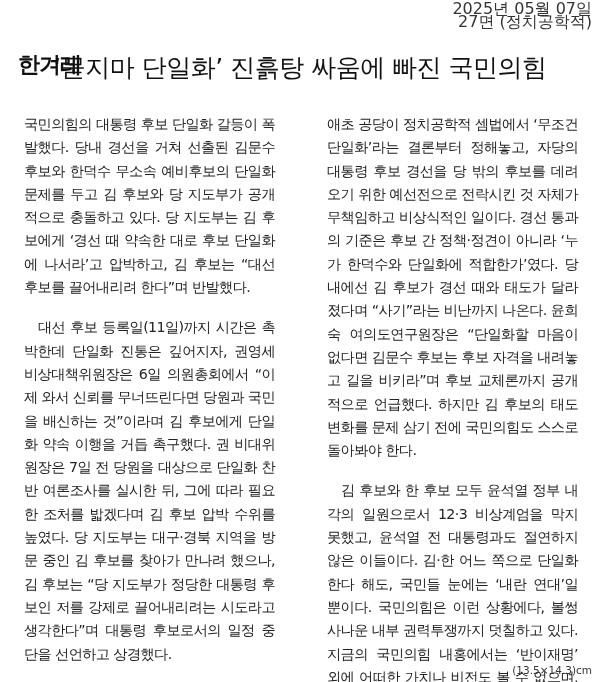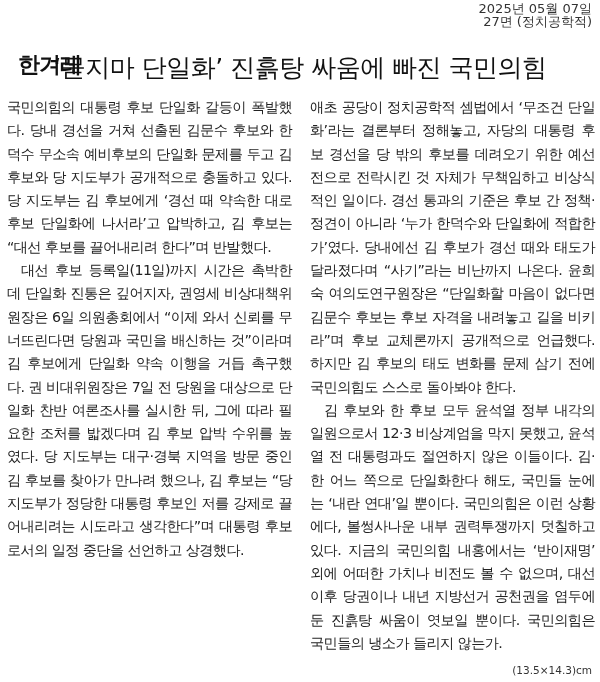--- a/index.html
+++ b/index.html
@@ -7,38 +7,38 @@
       width: 600px; height: 682px; overflow: hidden; position: relative;
       font-family: "DejaVu Sans", sans-serif; color: #1a1a1a;
     }
     .masthead {
       position: absolute; left: 18px; top: 4px;
       font-family: "DejaVu Sans", sans-serif; font-weight: bold;
       font-size: 22px; letter-spacing: -1px; color: #111; margin-top: 46px;
     }
     .dateline {
       position: absolute; right: 8px; top: 2px; text-align: right;
-      font-size: 13px; line-height: 13px; color: #333;
+      font-size: 16px; line-height: 13px; color: #333;
       font-family: "DejaVu Sans", sans-serif;
     }
     .headline {
       position: absolute; left: 0; right: 0; top: 34px; text-align: center;
       font-family: "DejaVu Sans", sans-serif; font-size: 25px;
       letter-spacing: -0.5px; color: #111; font-weight: normal;
     }
     .columns {
       position: absolute; left: 7px; top: 96px; width: 588px; height: 560px;
       display: flex; justify-content: space-between;
     }
     .col {
       width: 285px; font-size: 14.2px; line-height: 23.3px;
       letter-spacing: -0.6px; text-align: justify; color: #222;
       font-family: "DejaVu Sans", sans-serif;
     }
-    .col p { margin: 0; }
+    .col p { margin: 17px; }
     .col p.indent { text-indent: 14px; }
     .size-note {
       position: absolute; right: 8px; bottom: 6px; font-size: 10.5px; color: #333;
       font-family: "DejaVu Sans", sans-serif;
     }
   </style>
 </head>
 <body>
 
 <div class="masthead">한겨레</div>

